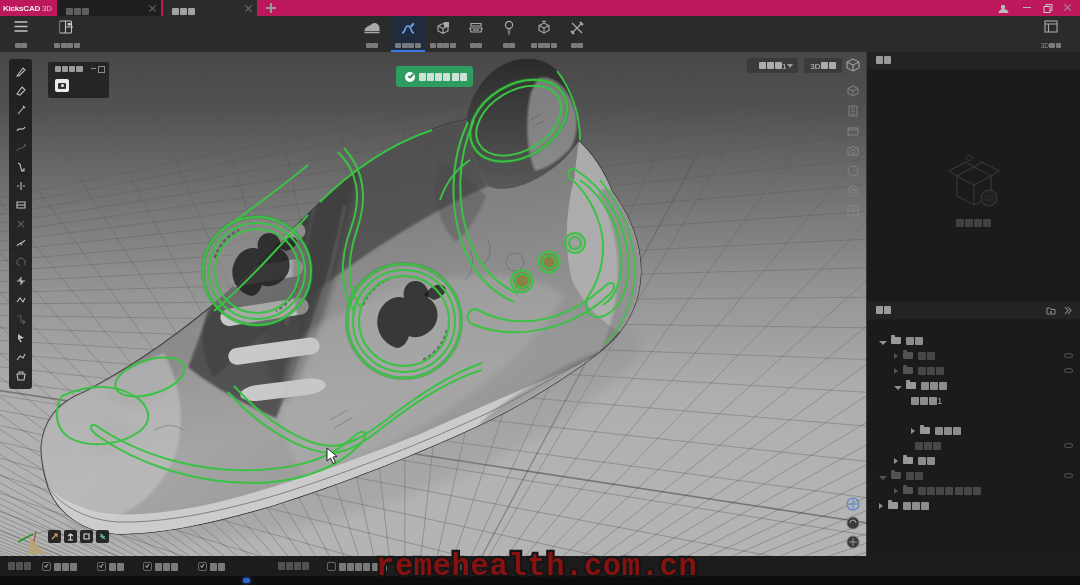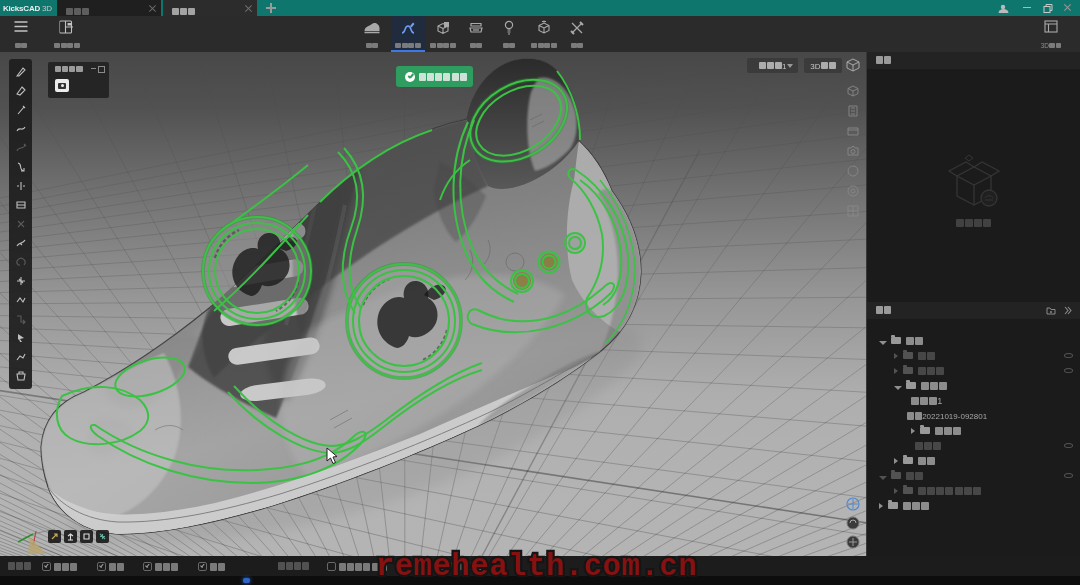--- a/index.html
+++ b/index.html
@@ -2,21 +2,21 @@
 <html><head><meta charset="utf-8"><style>
   html,body{margin:0;padding:0;}
   body{width:1080px;height:585px;overflow:hidden;background:#101010;
        font-family:"Liberation Sans",sans-serif;position:relative;}
   .abs{position:absolute;}
   i.z{display:inline-block;width:.88em;height:.9em;background:currentColor;opacity:.82;
       border-radius:1px;margin-right:.14em;vertical-align:-6%;}
   i.z:last-child{margin-right:0;}
 
   
-  #titlebar{position:absolute;left:0;top:0;width:1080px;height:16px;background:#0f766e;}
+  #titlebar{position:absolute;left:0;top:0;width:1080px;height:16px;background:#be185d;}
   #logo{position:absolute;left:3px;top:3.5px;font-size:8px;letter-spacing:-0.2px;color:#ededed;font-weight:bold;}
   #logo b{font-weight:normal;color:#c8c8c8;}
   .tab{position:absolute;top:0;height:16px;font-size:8px;line-height:16px;}
   #tab1{left:57px;width:104px;background:#1f1f1f;color:#6d6d6d;}
   #tab2{left:163px;width:94px;background:#2c2c2c;color:#bdbdbd;}
   .tab .tx{position:absolute;left:9px;top:4px;}
   .tab .cl{position:absolute;right:5px;top:3.5px;width:7px;height:7px;opacity:.6;}
   .cl:before,.cl:after{content:"";position:absolute;left:3px;top:0;width:1px;height:9px;background:#999;}
   .cl:before{transform:rotate(45deg);} .cl:after{transform:rotate(-45deg);}
   #tabplus{position:absolute;left:266px;top:3px;width:10px;height:10px;}
@@ -702,23 +702,20 @@
       <div class="trow dim" style="top:30px">
         <span class="in" style="left:27px"><span class="car"></span><span class="fol"></span><i class="z"></i><i class="z"></i><i class="z"></i></span>
         <span class="eye"></span>
       </div>
       <div class="trow" style="top:45px">
         <span class="in" style="left:27px"><span class="car open"></span><span class="fol"></span><i class="z"></i><i class="z"></i><i class="z"></i></span>
       </div>
       <div class="trow" style="top:60px">
         <span class="in" style="left:44px"><i class="z"></i><i class="z"></i><i class="z"></i>1</span>
       </div>
-      <div class="trow" style="top:75px">
-        <span class="in" style="left:40px"><span style="font-size:8px"><i class="z"></i><i class="z"></i>20221019-092801</span></span>
-      </div>
       <div class="trow" style="top:90px">
         <span class="in" style="left:44px"><span class="car"></span><span class="fol"></span><i class="z"></i><i class="z"></i><i class="z"></i></span>
       </div>
       <div class="trow dim" style="top:105px">
         <span class="in" style="left:48px"><i class="z"></i><i class="z"></i><i class="z"></i></span>
         <span class="eye"></span>
       </div>
       <div class="trow" style="top:120px">
         <span class="in" style="left:27px"><span class="car"></span><span class="fol"></span><i class="z"></i><i class="z"></i></span>
       </div>

